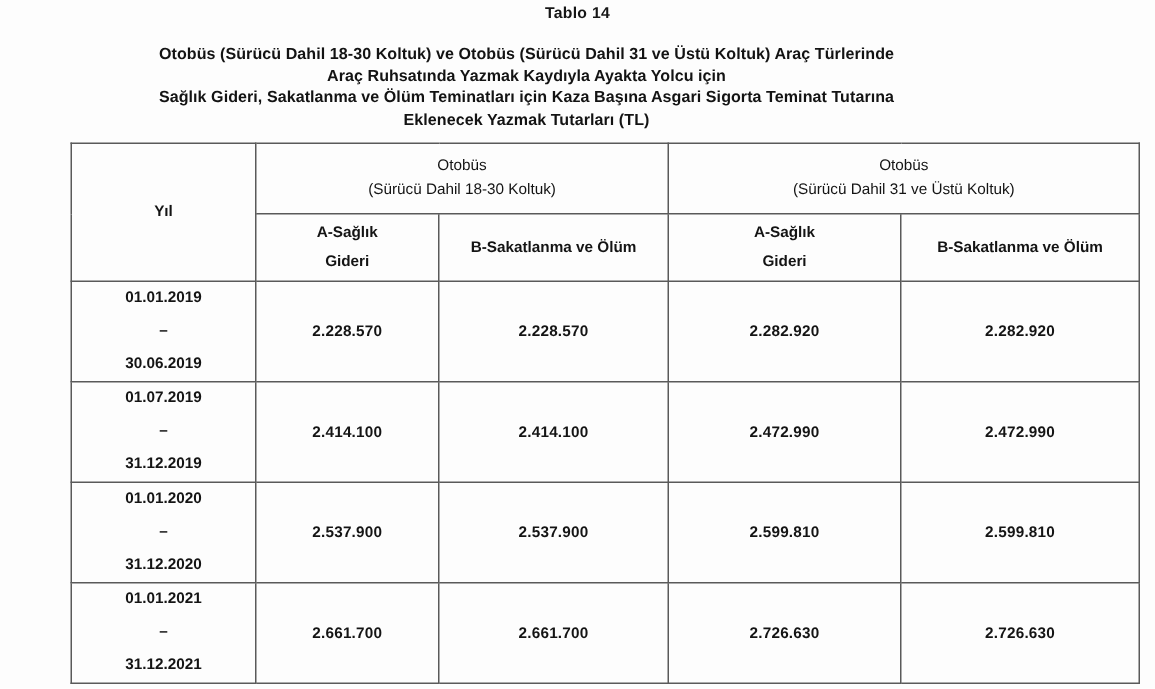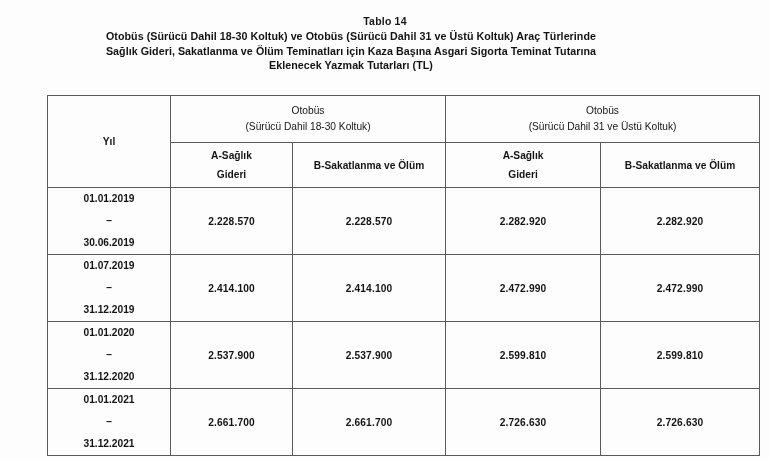--- a/index.html
+++ b/index.html
@@ -20,21 +20,21 @@
     position: relative;
     width: 770px;
     height: 459px;
     background: #fdfdfd;
   }
 
   
   .tablo-label {
     position: absolute;
     left: 0;
-    top: 15px;
+    top: 3px;
     width: 770px;
     text-align: center;
     font-size: 10.5px;
     font-weight: bold;
     letter-spacing: 0.2px;
     color: #161616;
   }
 
   .title-block {
     position: absolute;
@@ -117,20 +117,21 @@
 </style>
 </head>
 <body>
 
 <div class="page">
 
   <div class="tablo-label">Tablo 14</div>
 
   <div class="title-block">
     <div class="title-line">Otobüs (Sürücü Dahil 18-30 Koltuk) ve Otobüs (Sürücü Dahil 31 ve Üstü Koltuk) Araç Türlerinde</div>
+    <div class="title-line">Araç Ruhsatında Yazmak Kaydıyla Ayakta Yolcu için</div>
     <div class="title-line">Sağlık Gideri, Sakatlanma ve Ölüm Teminatları için Kaza Başına Asgari Sigorta Teminat Tutarına</div>
     <div class="title-line">Eklenecek Yazmak Tutarları (TL)</div>
   </div>
 
   <div class="table-wrap">
     <table class="t14">
       <colgroup>
         <col style="width:123px">
         <col style="width:122px">
         <col style="width:153px">

